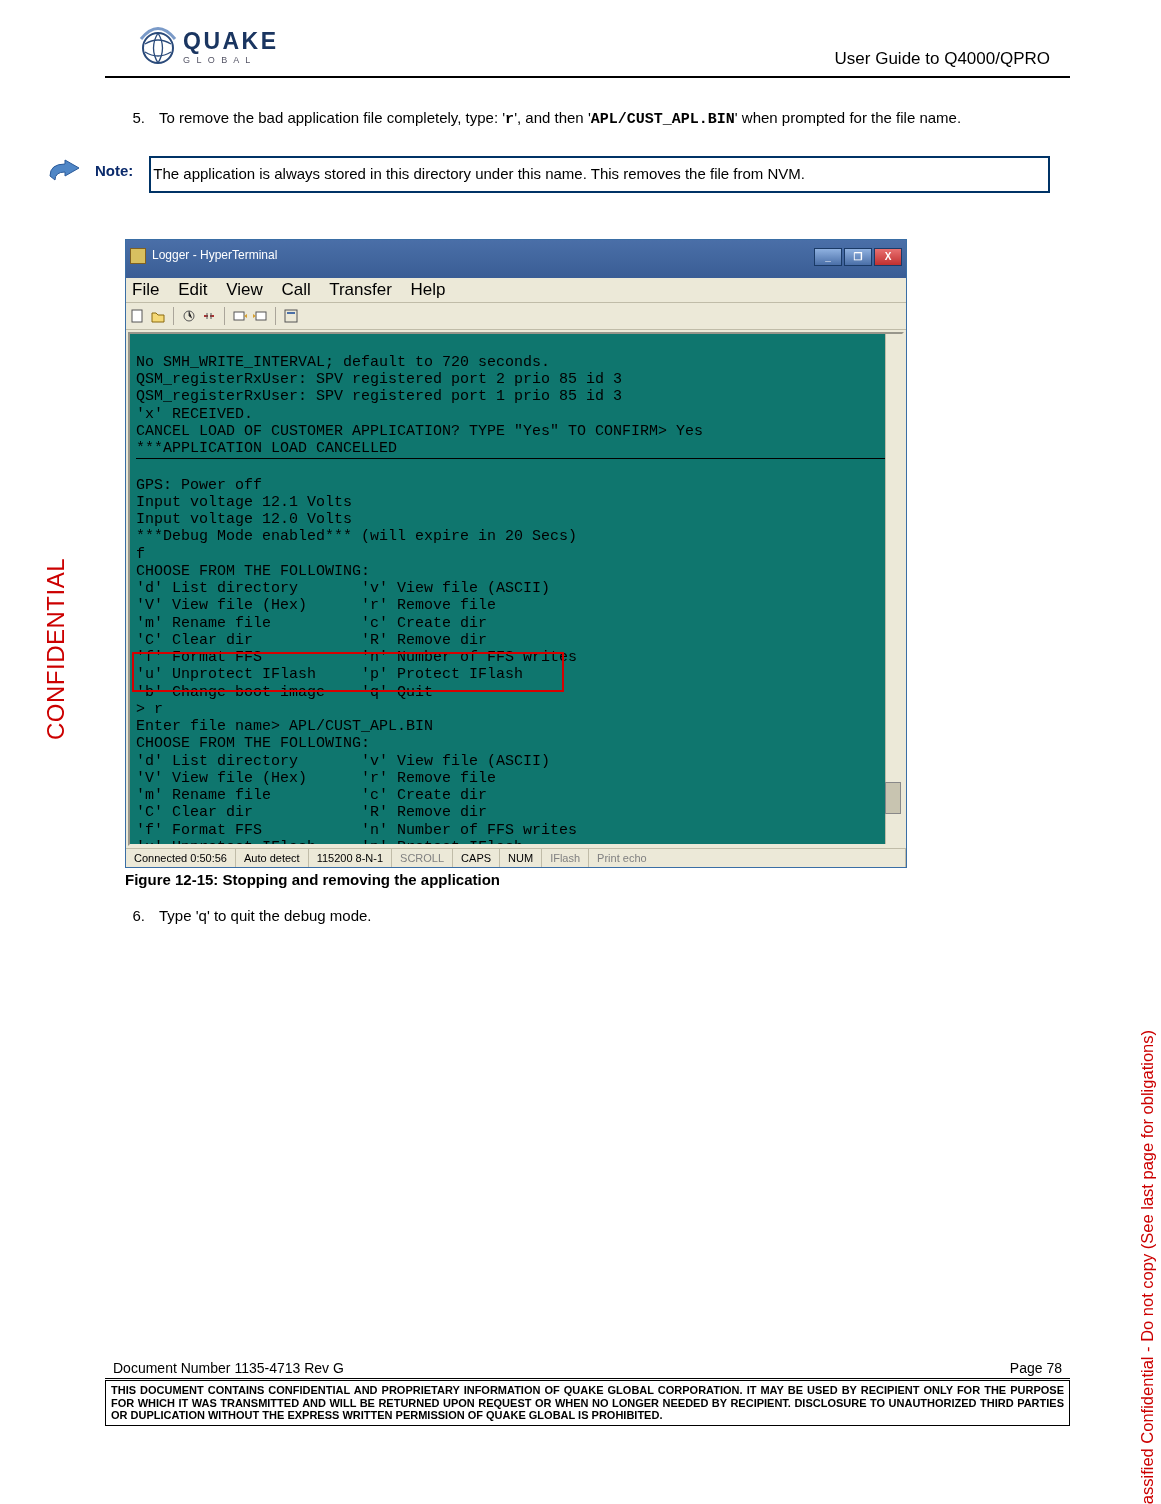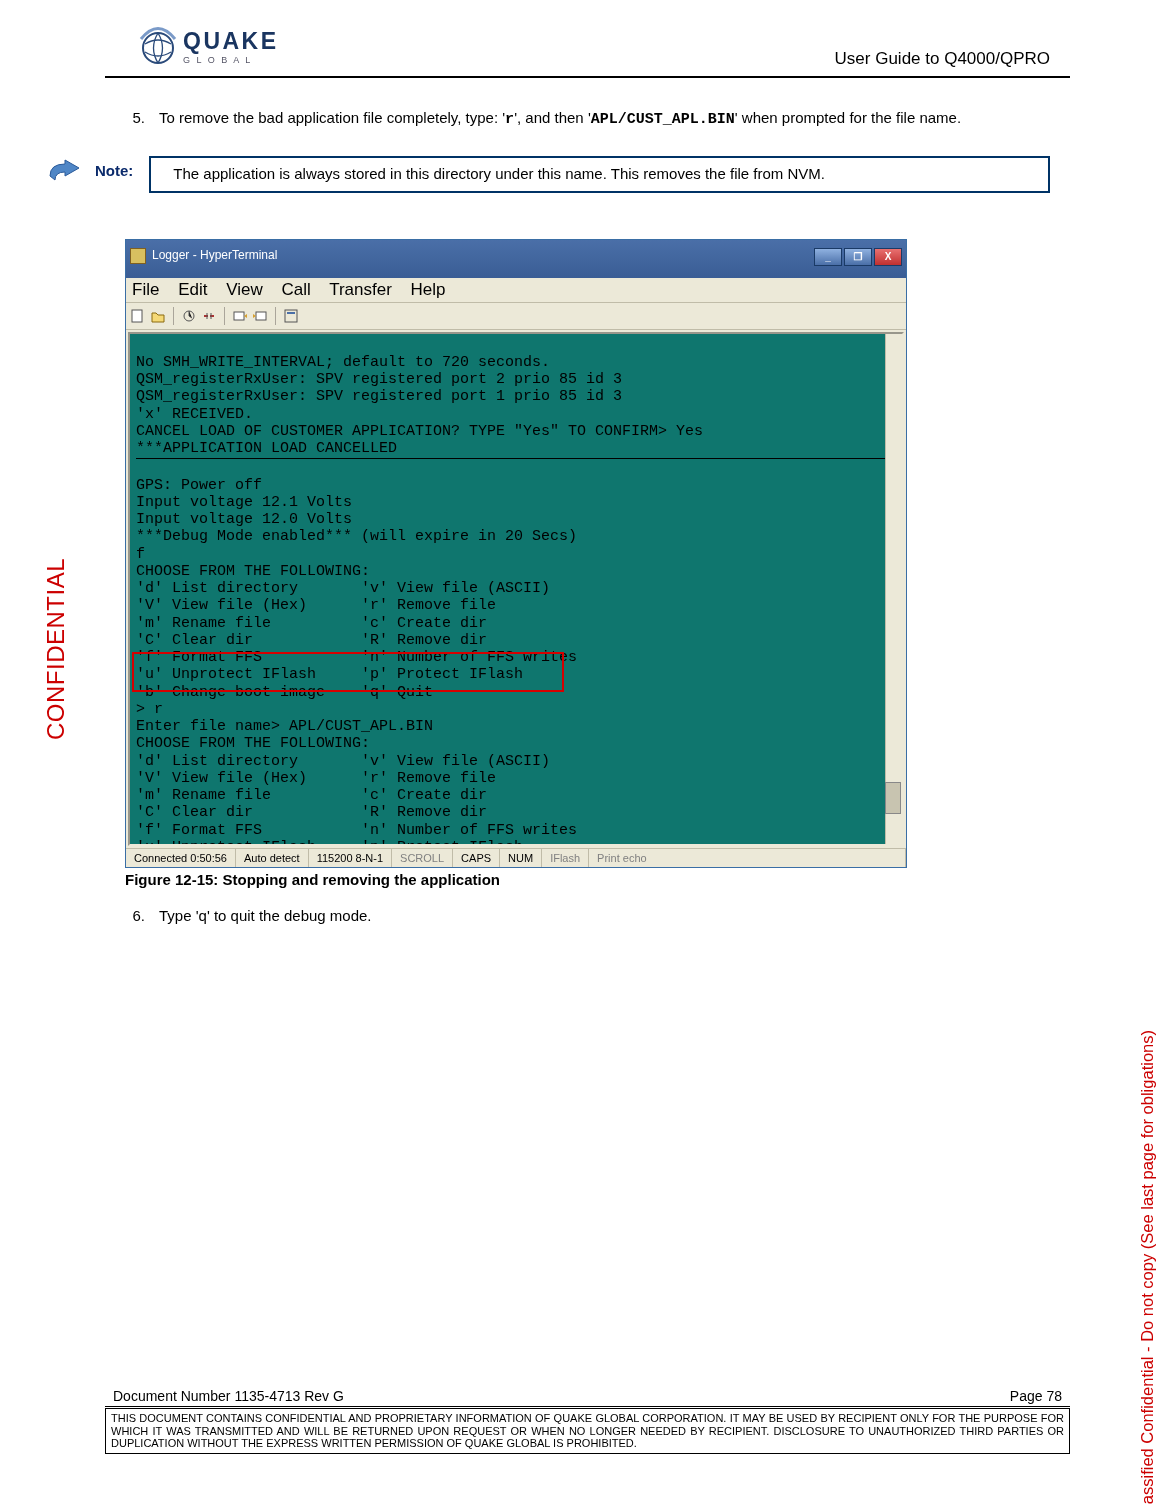--- a/index.html
+++ b/index.html
@@ -76,21 +76,21 @@
     margin-top: 2px;
   }
   .note-label {
     color: #0a2a6b;
     font-weight: bold;
     flex: none;
     padding-top: 6px;
   }
   .note-box {
     border: 2px solid #003366;
-    padding: 6px 22px;
+    padding: 6px 2px;
     flex: 1;
     line-height: 1.35;
     margin-left: 6px;
   }
   .screenshot {
     margin-top: 46px;
     border: 1px solid #3a6ea5;
     width: 780px;
     background: #ece9d8;
     font-family: Tahoma, sans-serif;
@@ -177,40 +177,41 @@
   .status-cell.dim { color: #808080; }
   .fig-caption {
     font-weight: bold;
     margin-top: 3px;
     font-size: 15px;
   }
   .step6 { margin-top: 18px; }
   .footer {
     position: absolute;
     left: 105px;
-    top: 1388px;
+    top: 1360px;
     width: 965px;
   }
   .footer-line {
     display: flex;
     justify-content: space-between;
     font-size: 14px;
     padding: 0 8px 1px 8px;
   }
   .footer-hr {
     border: none;
     border-top: 1px solid #000;
     margin: 1px 0;
   }
   .footer-box {
     border: 1px solid #000;
     font-size: 11px;
     padding: 3px 5px;
     text-align: justify;
     line-height: 1.15;
+    font-weight: bold;
   }
   .side-left {
     position: absolute;
     left: 42px;
     top: 740px;
     transform: rotate(-90deg);
     transform-origin: left top;
     color: #cc0000;
     font-size: 24px;
     letter-spacing: 0.5px;

